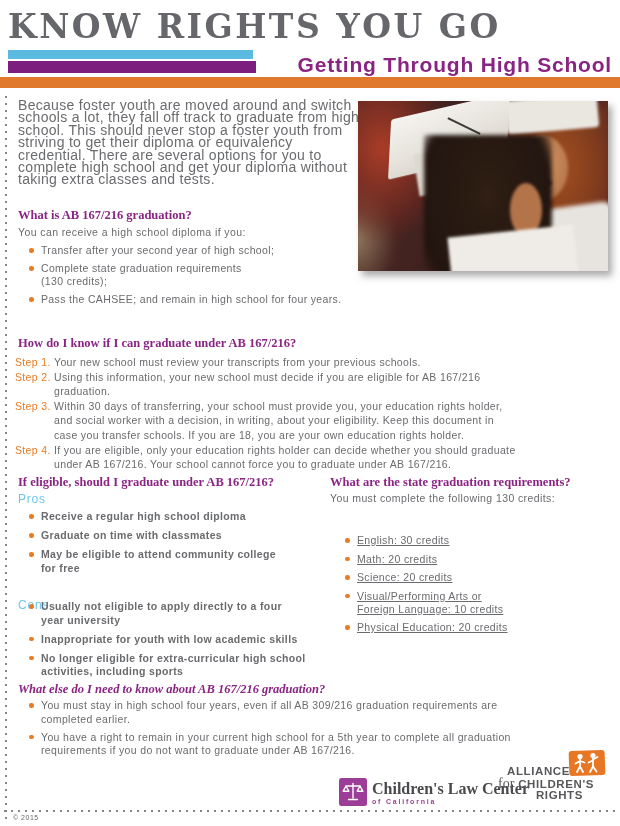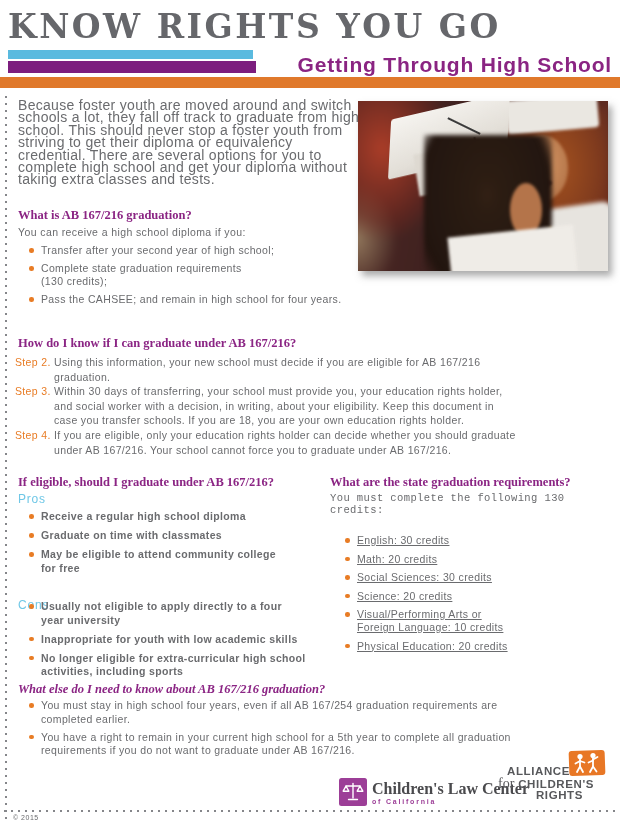--- a/index.html
+++ b/index.html
@@ -38,21 +38,21 @@
   .step-text{flex:1;white-space:pre-line;}
 
   #h-eligible{left:18px;top:475px;}
   #pros-label{left:18px;top:492px;}
   #cons-label{left:18px;top:582px;margin-top:16px;}
   .pc-label{font-size:12px;letter-spacing:0.8px;color:#6FC7E6;margin:0;}
   #ul-pros{left:28px;top:510px;width:300px;}
   #ul-cons{left:28px;top:600px;width:300px;}
 
   #h-requirements{left:330px;top:475px;}
-  #lead-requirements{left:330px;top:492px;font-family:Liberation Mono, monospace;}
+  #lead-requirements{left:330px;top:492px;}
   #ul-requirements{left:344px;top:534px;width:265px;text-decoration:underline;}
 
   #h-whatelse{left:18px;top:682px;font-style:italic;}
   #ul-whatelse{left:28px;top:699px;width:575px;}
 
   ul.bullets{list-style:none;margin:0;padding:0;font-size:10.5px;letter-spacing:0.35px;}
   ul.bullets li{position:relative;padding-left:13px;margin-bottom:5px;line-height:13px;
                 white-space:pre-line;}
   ul.bullets li::before{content:"";position:absolute;left:1px;top:4px;width:4.5px;
                 height:4.5px;border-radius:50%;background:#E87C25;}
@@ -161,20 +161,24 @@
   <ul class="abs bullets" id="ul-what-is">
       <li>Transfer after your second year of high school;</li>
       <li>Complete state graduation requirements
 (130 credits);</li>
       <li>Pass the CAHSEE; and remain in high school for four years.</li>
     </ul>
 
   <h2 class="abs sec-h" id="h-how">How do I know if I can graduate under AB 167/216?</h2>
   <div class="abs" id="steps">
       <div class="step">
+      <span class="step-label">Step 1.</span>
+      <span class="step-text">Your new school must review your transcripts from your previous schools.</span>
+    </div>
+      <div class="step">
       <span class="step-label">Step 2.</span>
       <span class="step-text">Using this information, your new school must decide if you are eligible for AB 167/216
 graduation.</span>
     </div>
       <div class="step">
       <span class="step-label">Step 3.</span>
       <span class="step-text">Within 30 days of transferring, your school must provide you, your education rights holder,
 and social worker with a decision, in writing, about your eligibility. Keep this document in
 case you transfer schools. If you are 18, you are your own education rights holder.</span>
     </div>
@@ -200,30 +204,29 @@
       <li>Inappropriate for youth with low academic skills</li>
       <li>No longer eligible for extra-curricular high school
 activities, including sports</li>
     </ul>
 
   <h2 class="abs sec-h" id="h-requirements">What are the state graduation requirements?</h2>
   <p class="abs lead" id="lead-requirements">You must complete the following 130 credits:</p>
   <ul class="abs bullets" id="ul-requirements">
       <li>English: 30 credits</li>
       <li>Math: 20 credits</li>
-      <li>Social Sciences: 30 credits</li>
       <li>Science: 20 credits</li>
       <li>Visual/Performing Arts or
 Foreign Language: 10 credits</li>
       <li>Physical Education: 20 credits</li>
     </ul>
 
   <h2 class="abs sec-h" id="h-whatelse">What else do I need to know about AB 167/216 graduation?</h2>
   <ul class="abs bullets" id="ul-whatelse">
-      <li>You must stay in high school four years, even if all AB 167/254 graduation requirements are
+      <li>You must stay in high school four years, even if all AB 309/216 graduation requirements are
 completed earlier.</li>
       <li>You have a right to remain in your current high school for a 5th year to complete all graduation
 requirements if you do not want to graduate under AB 167/216.</li>
     </ul>
 
   <div class="abs" id="clc">
     <svg width="28" height="28" viewBox="0 0 28 28">
       <rect width="28" height="28" rx="2.5" fill="#9C3E97"></rect>
       <g stroke="#ffffff" stroke-width="1.4" fill="none" stroke-linecap="round" stroke-linejoin="round">
         <line x1="14" y1="5.5" x2="14" y2="20"></line>

